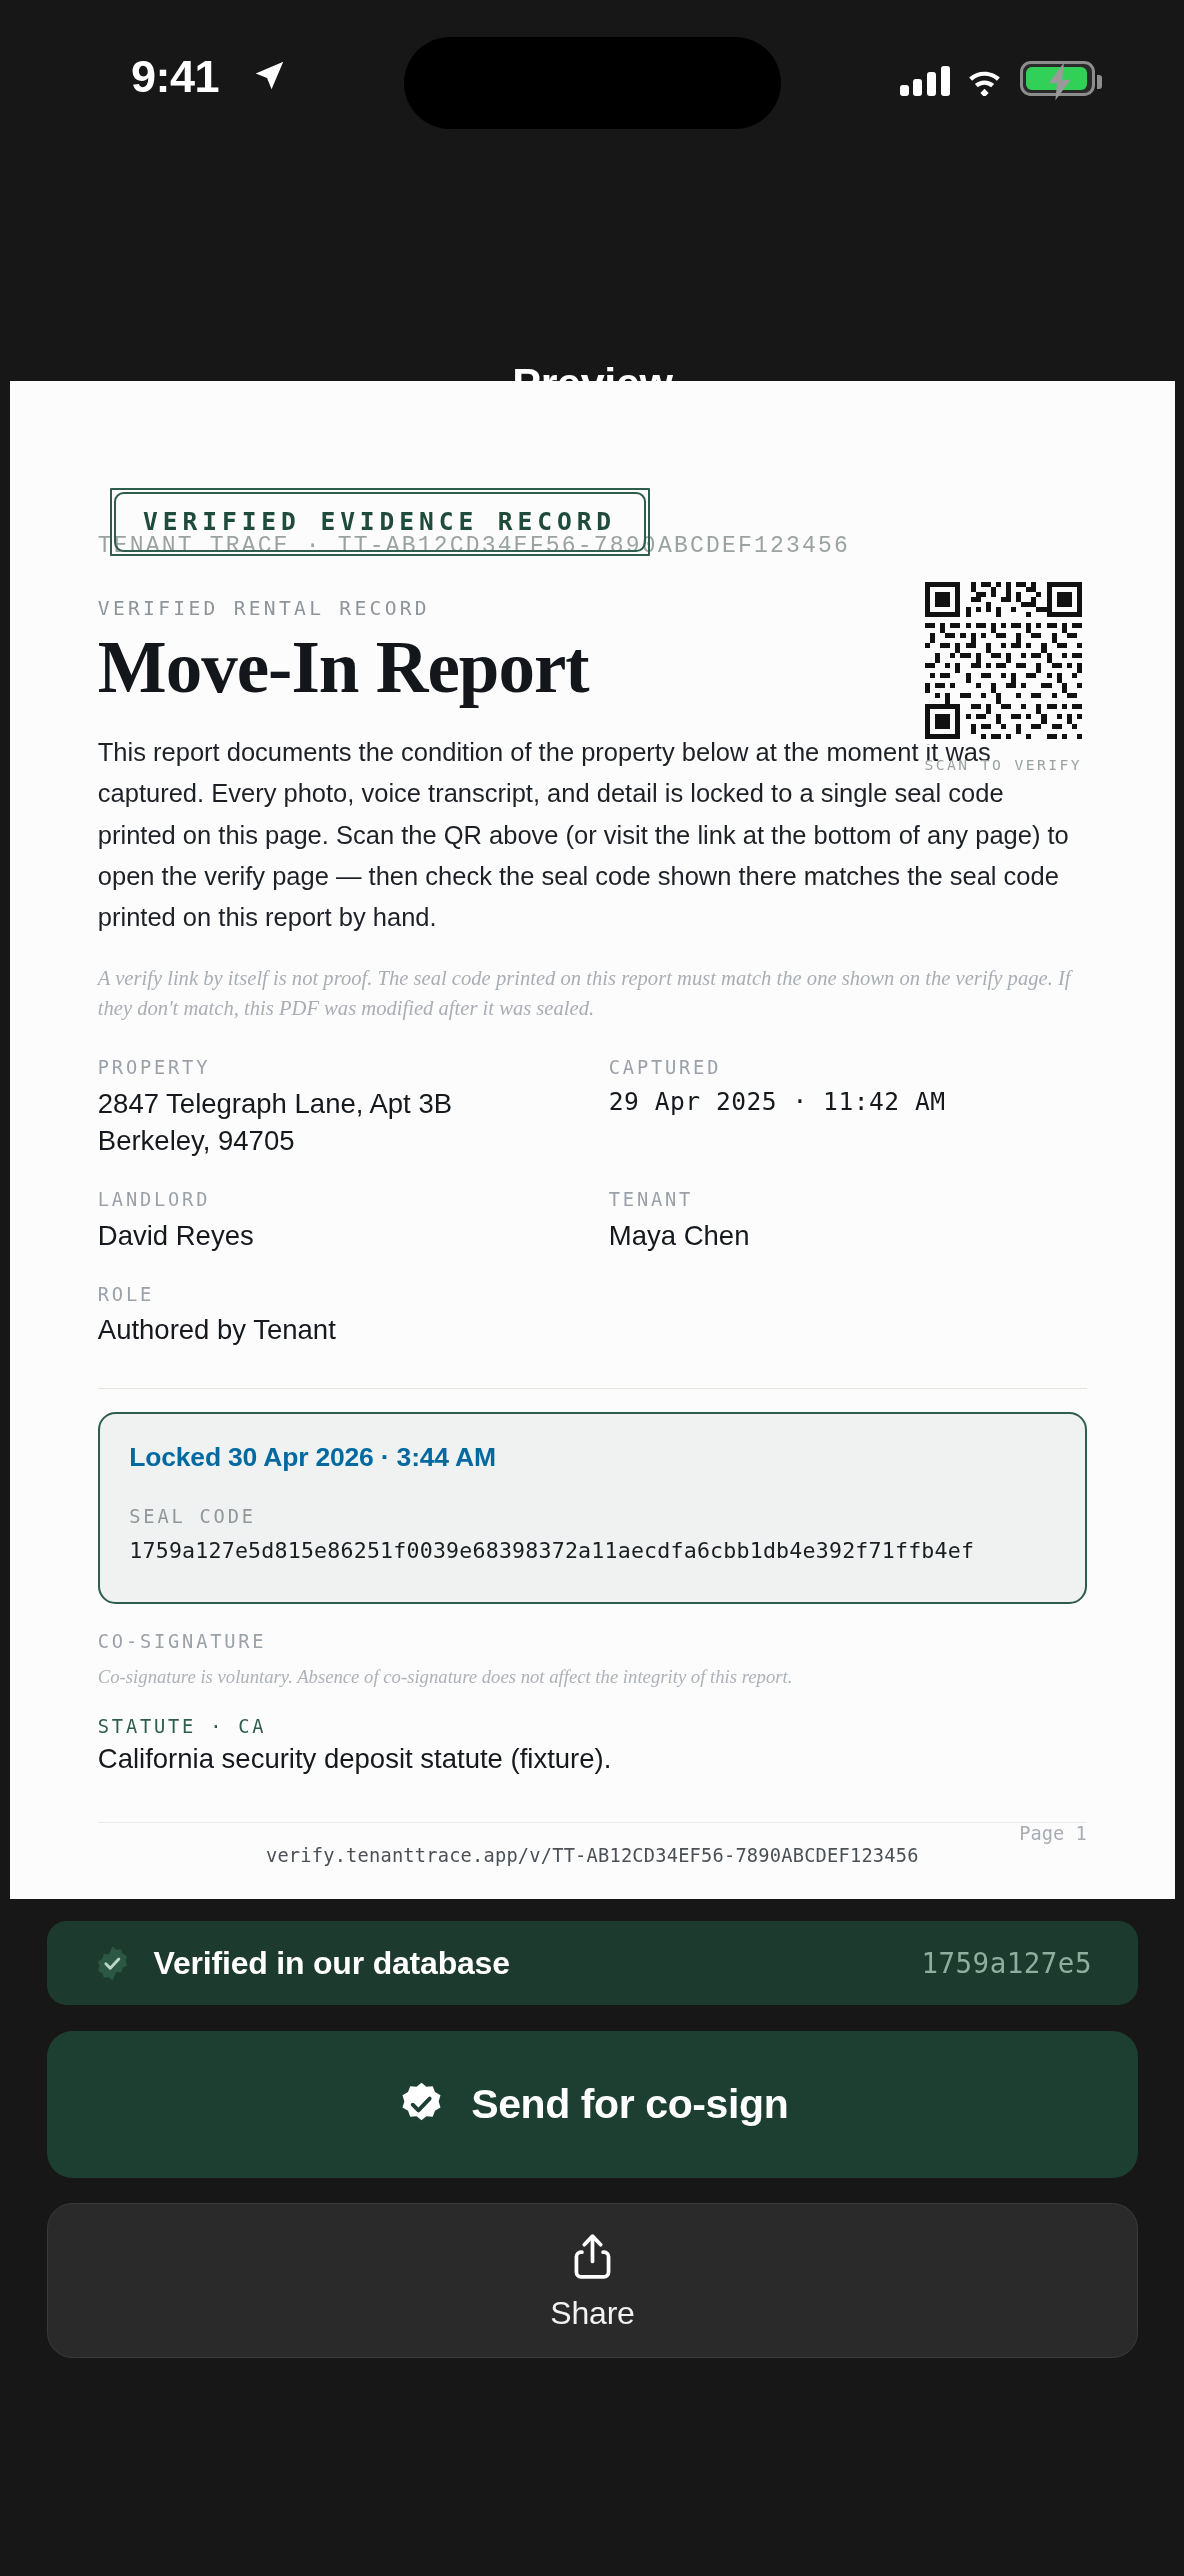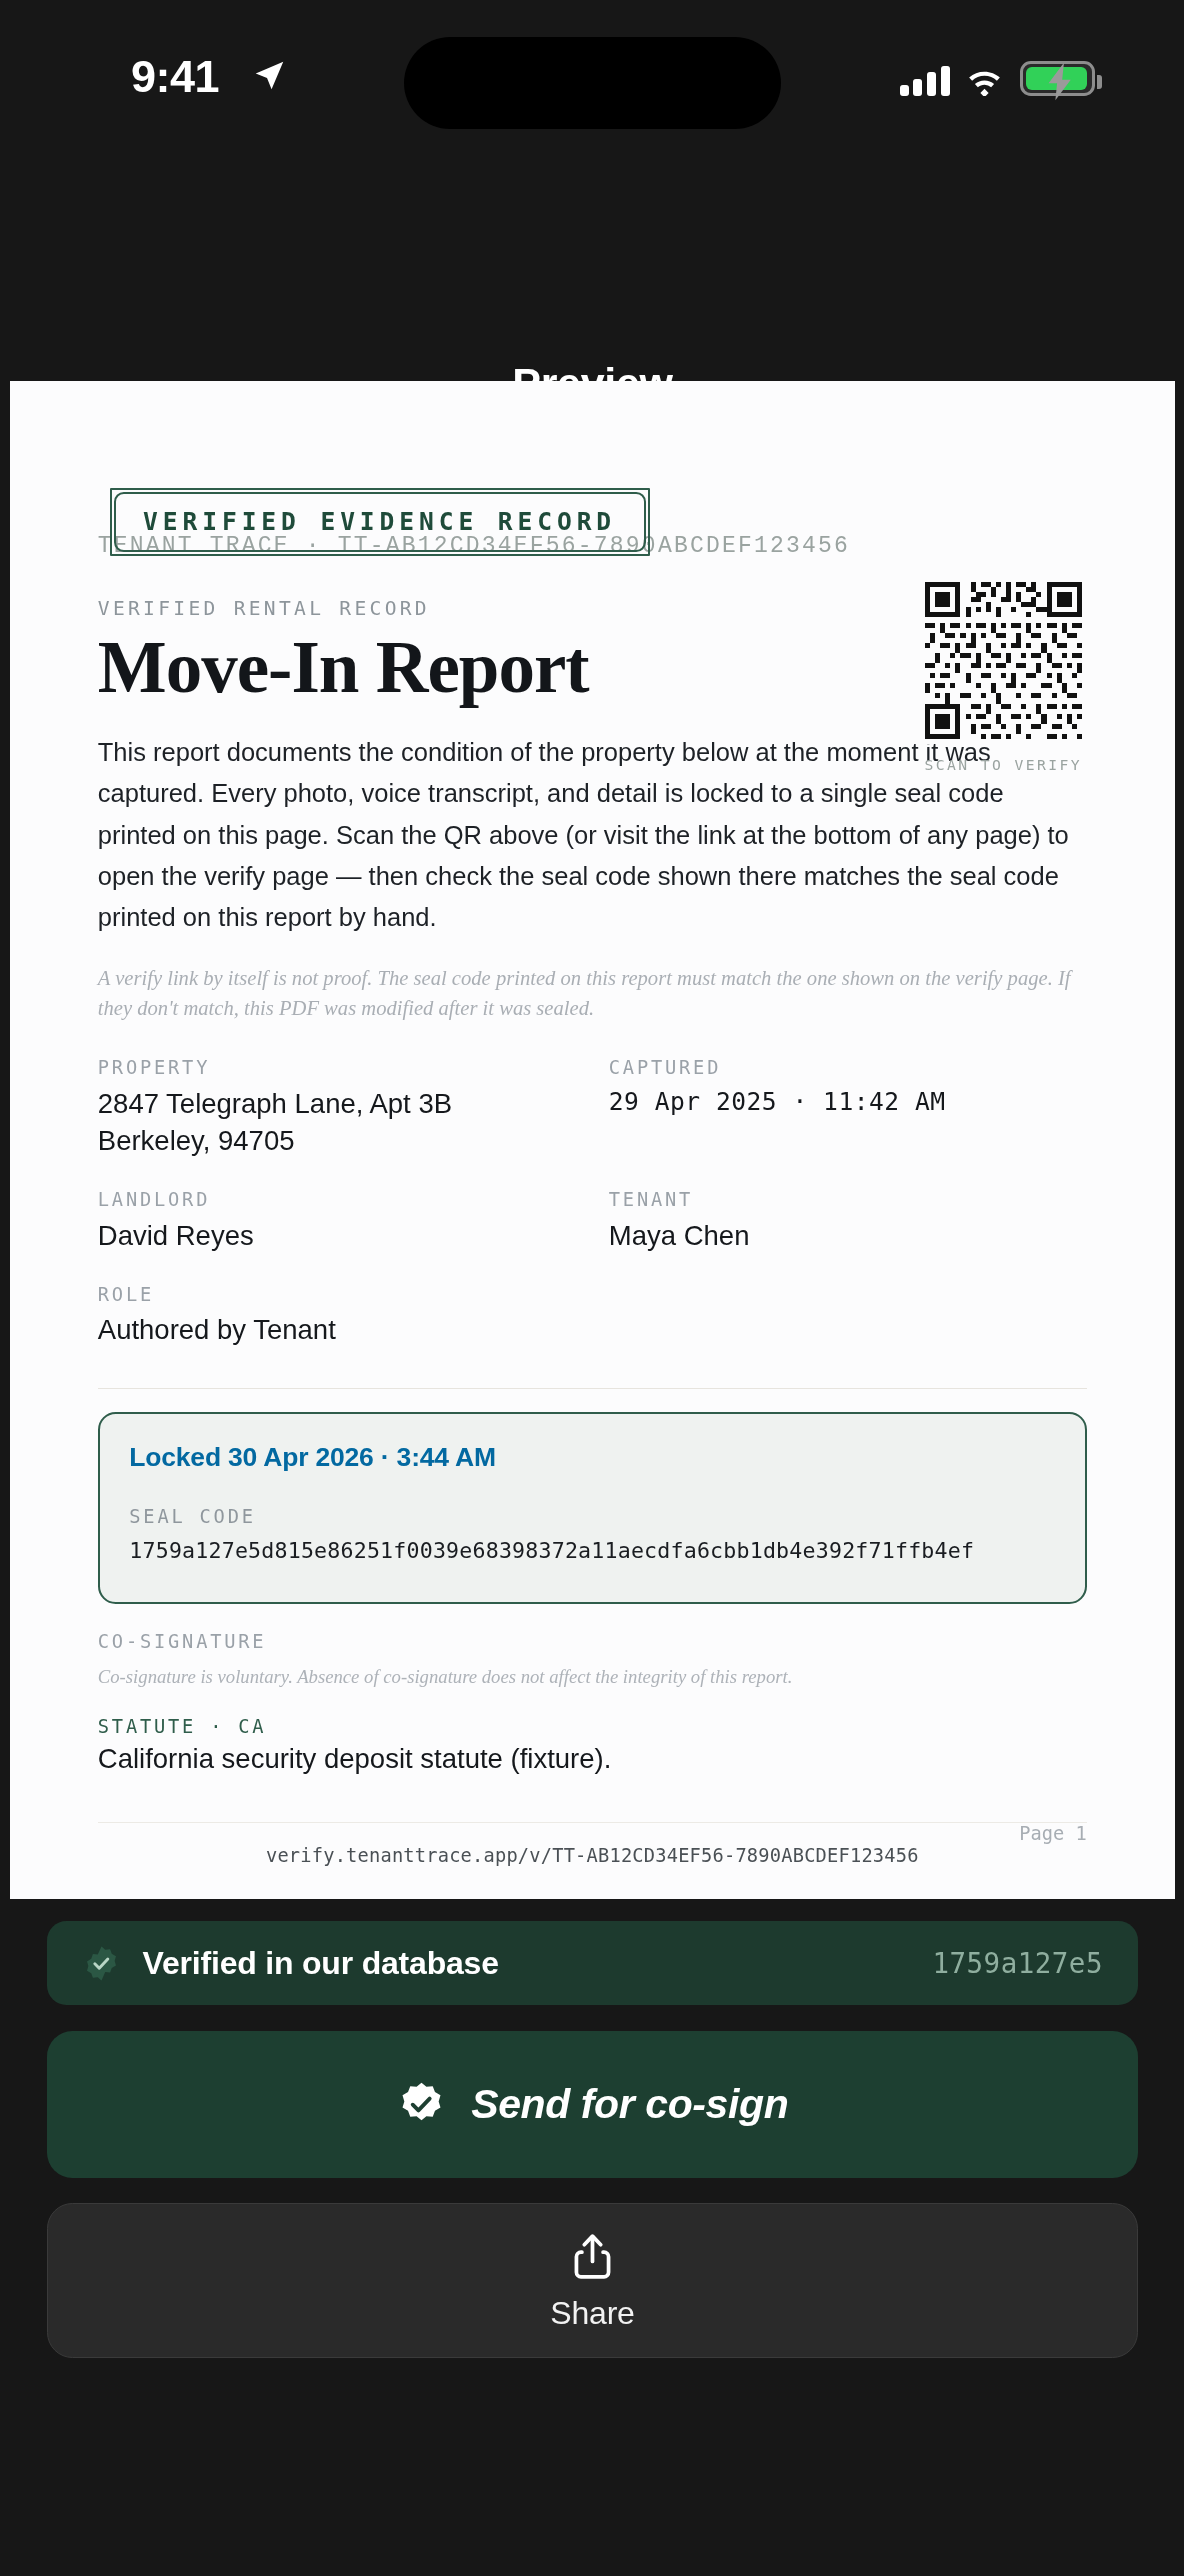--- a/index.html
+++ b/index.html
@@ -163,36 +163,36 @@
   .foot-page {
     position:absolute; right:0; bottom:21.6px;
     font-family:"DejaVu Sans Mono", monospace;
     font-size:18.7px; color:#a7adb3;
   }
 
   
   .actions { position:absolute; left:0; right:0; top:1921px; padding:0 47px; }
   .verified-bar {
     height:84px; background:#1d3a2e; border-radius:19.6px;
-    display:flex; align-items:center; padding:0 35px;
+    display:flex; align-items:center; padding:0 46px;
   }
   .vb-icon { width:39px; height:39px; flex:none; }
   .vb-label { margin-left:21.6px; font-size:32px; font-weight:600; color:#fff; letter-spacing:-0.2px; }
   .vb-hash {
     margin-left:auto; font-family:"DejaVu Sans Mono", monospace;
     font-size:27.5px; color:#8fae9f; letter-spacing:0.5px;
   }
 
   .cosign-btn {
     margin-top:25.5px; height:147px; background:#1d3f31; border-radius:25.5px;
     display:flex; align-items:center; justify-content:center; gap:25.5px;
     border:none; width:100%; cursor:pointer;
   }
   .cb-icon { width:49px; height:49px; flex:none; }
-  .cb-label { font-size:41px; font-weight:600; color:#fff; letter-spacing:-0.4px;font-style:italic; }
+  .cb-label { font-size:41px; font-weight:600; color:#fff; letter-spacing:-0.4px; }
 
   .share-btn {
     margin-top:25.5px; height:155px; background:#2a2a2a; border-radius:25.5px;
     border:1px solid #3a3a3a; width:100%; cursor:pointer;
     display:flex; flex-direction:column; align-items:center; justify-content:center; gap:11.8px;
   }
   .sb-icon { width:47px; height:55px; }
   .sb-label { font-size:32px; color:#f2f2f2; font-weight:400; letter-spacing:-0.2px; }
 </style>
 </head>

